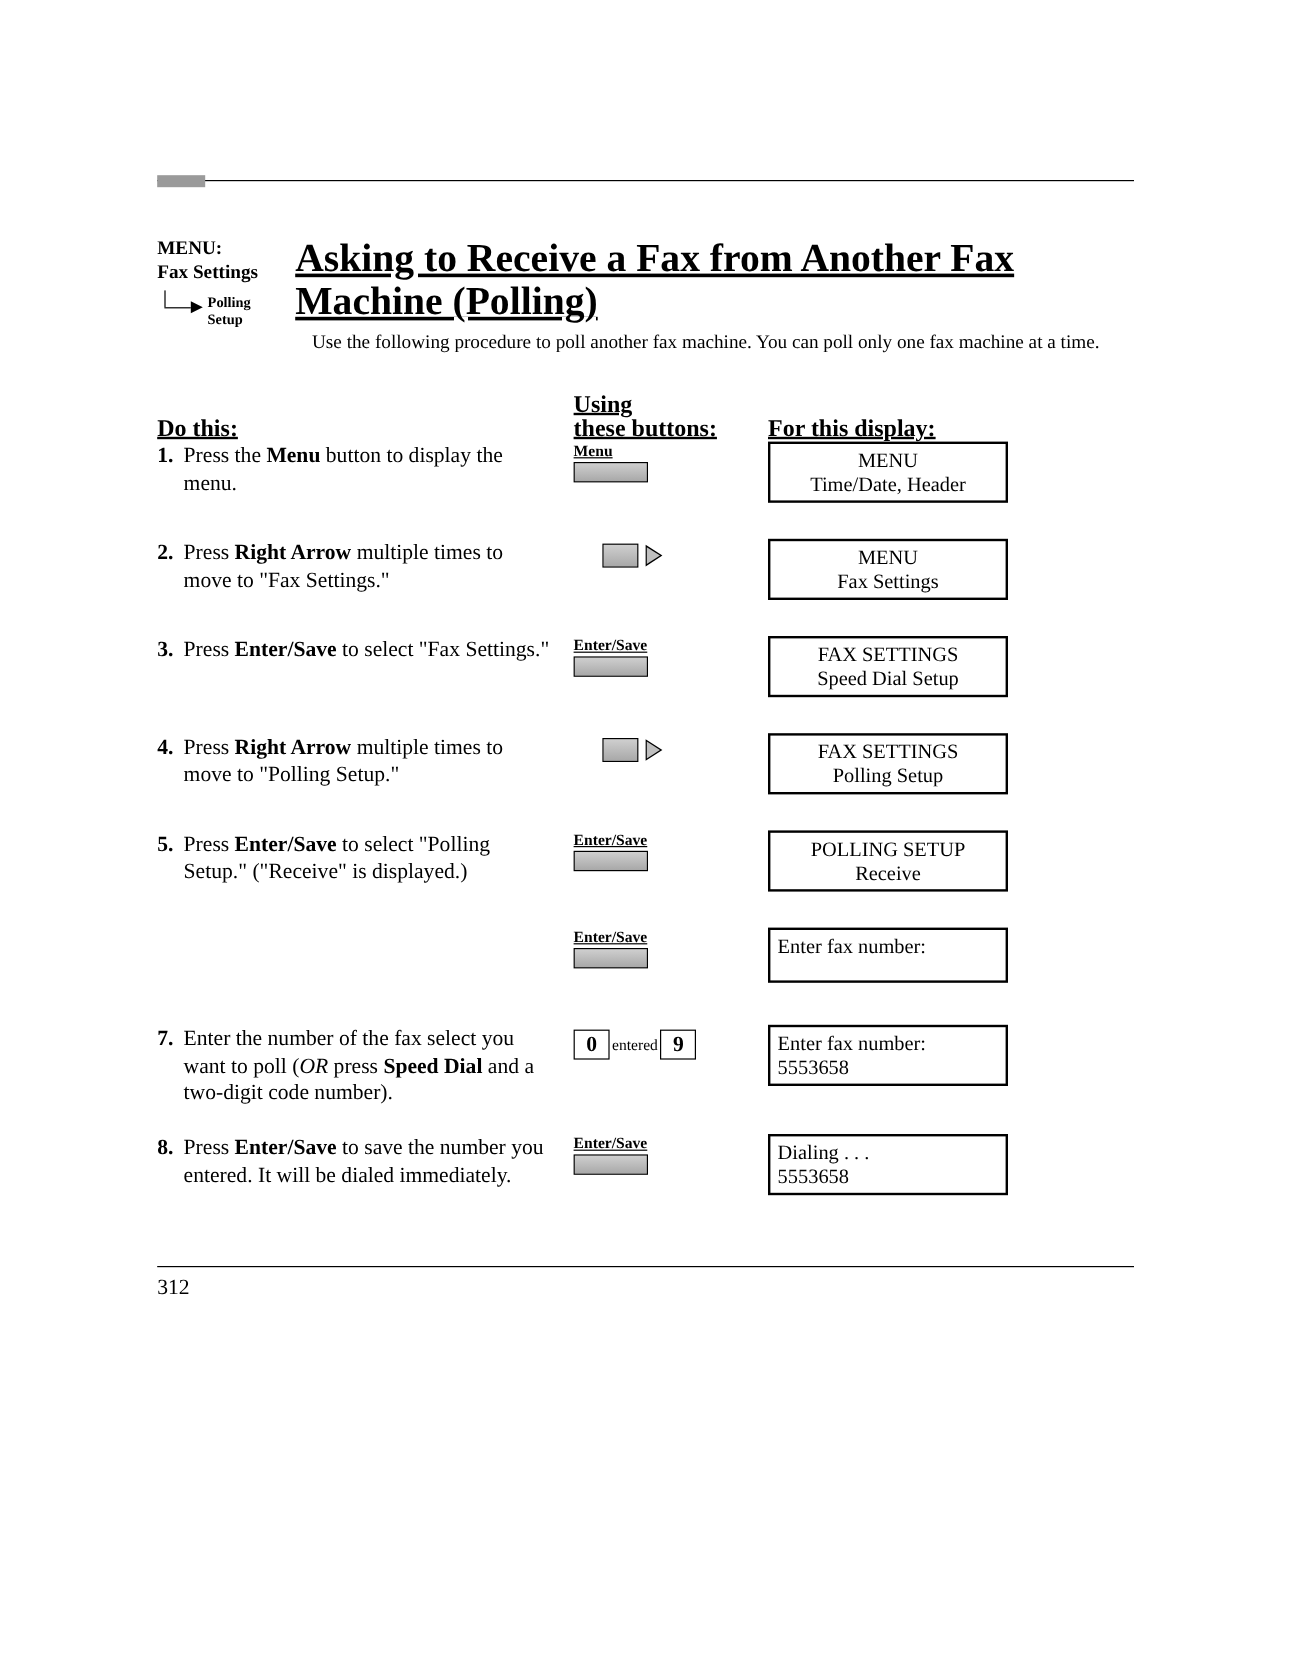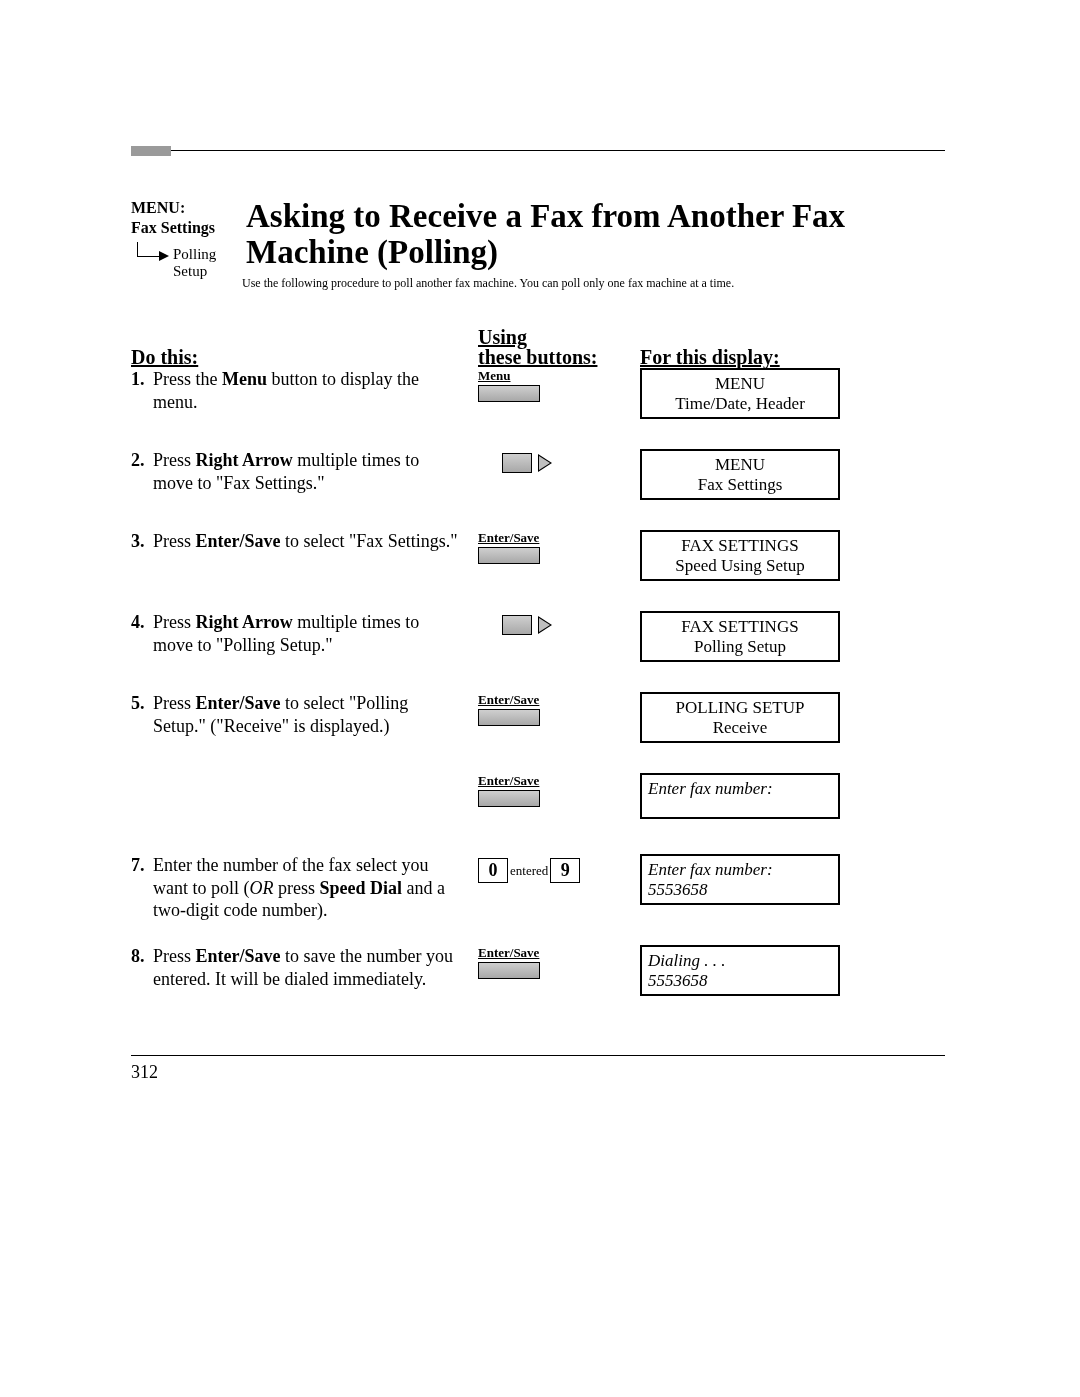--- a/index.html
+++ b/index.html
@@ -67,39 +67,40 @@
     top: 9px;
     width: 0; height: 0;
     border-top: 5px solid transparent;
     border-bottom: 5px solid transparent;
     border-left: 10px solid #000;
   }
   .menu-tree .sub {
     position: absolute;
     left: 42px;
     top: 4px;
-    font-weight: normal;
-    font-size: 15px;
+    font-weight: bold;
+    font-size: 12px;
     line-height: 1.15;
   }
   .main-title {
     position: absolute;
     left: 246px;
     right: 135px;
     top: 198px;
     font-size: 33px;
     font-weight: bold;
     line-height: 1.1;
+    text-decoration: underline;
   }
   .intro {
     position: absolute;
-    left: 242px;
+    left: 260px;
     right: 135px;
     top: 276px;
-    font-size: 12px;
+    font-size: 16px;
     line-height: 1.25;
   }
   .col-headers {
     position: absolute;
     top: 326px;
   }
   .col-headers .h {
     position: absolute;
     font-size: 20px;
     font-weight: bold;
@@ -215,21 +216,21 @@
   .lcd {
     width: 200px;
     min-height: 46px;
     border: 2px solid #000;
     box-sizing: border-box;
     padding: 4px 6px;
     font-size: 17px;
     line-height: 1.15;
     text-align: center;
   }
-  .lcd.left { text-align: left; font-style: italic; }
+  .lcd.left { text-align: left; }
 
   .row-h { height: 60px; }
   .row-h3 { height: 70px; }
 
   .bottom-rule {
     position: absolute;
     left: 131px;
     right: 135px;
     top: 1055px;
     border-top: 1px solid #000;
@@ -313,21 +314,21 @@
       <div class="step-text">
         <span class="num">3.</span><span class="body"><span>Press </span><span class="bold">Enter/Save</span><span> to select "Fax Settings."</span></span>
       </div>
       <div class="button-col">
         <div class="btn-label">Enter/Save</div>
         <div class="gray-btn"></div>
       </div>
       <div class="display-col">
         <div class="lcd">
           <div>FAX  SETTINGS</div>
-          <div>Speed Using Setup</div>
+          <div>Speed Dial Setup</div>
         </div>
       </div>
     </div>
 
     <div class="step-row row-h">
       <div class="step-text">
         <span class="num">4.</span><span class="body"><span>Press </span><span class="bold">Right Arrow</span><span> multiple times to move to "Polling Setup."</span></span>
       </div>
       <div class="button-col">
         <div class="arrow-combo">

